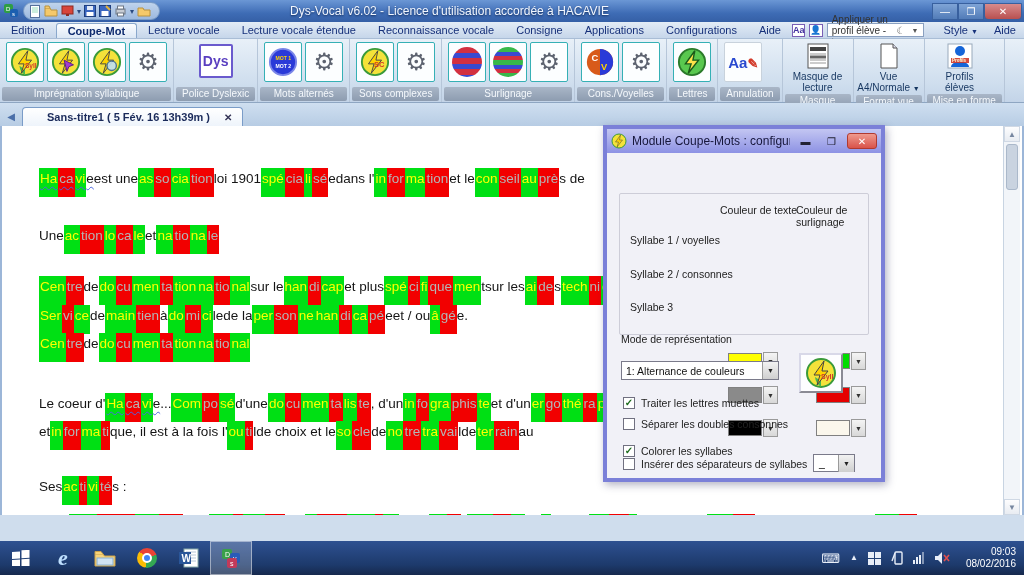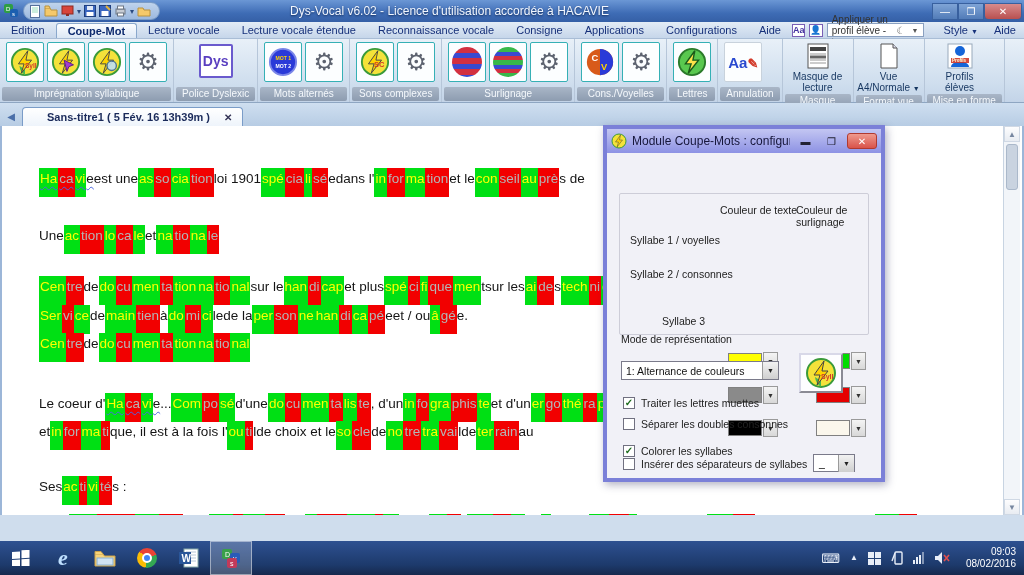--- a/index.html
+++ b/index.html
@@ -464,21 +464,21 @@
         </div>
       <div class="swdrop" style="left:108px; top:192px;">
         <div class="sw" style="background-color: rgb(138, 138, 138);"></div>
           <div class="sw-arr">▼</div>
       </div>
       <div class="swdrop" style="left:196px; top:192px;">
         <div class="sw" style="background-color: rgb(229, 0, 0);"></div>
           <div class="sw-arr">▼</div>
       </div>
 
-      <div class="dlg-row" style="top:117px;margin-left:32px;">
+      <div class="dlg-row" style="top:103px;">
           <span>Syllabe 3</span>
         </div>
       <div class="swdrop" style="left:108px; top:225px;">
         <div class="sw" style="background-color: rgb(0, 0, 0);"></div>
           <div class="sw-arr">▼</div>
       </div>
       <div class="swdrop" style="left:196px; top:225px;">
         <div class="sw" style="background-color: rgb(251, 247, 236);"></div>
           <div class="sw-arr">▼</div>
       </div>

